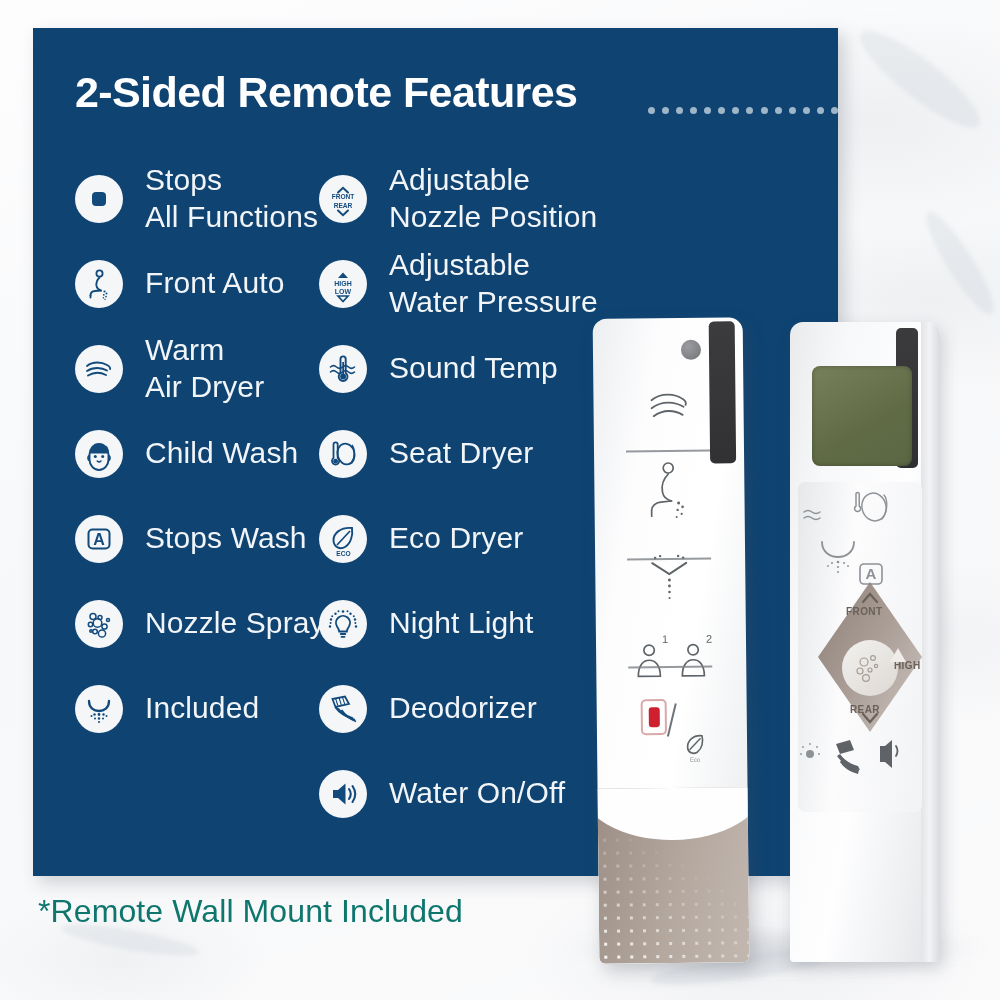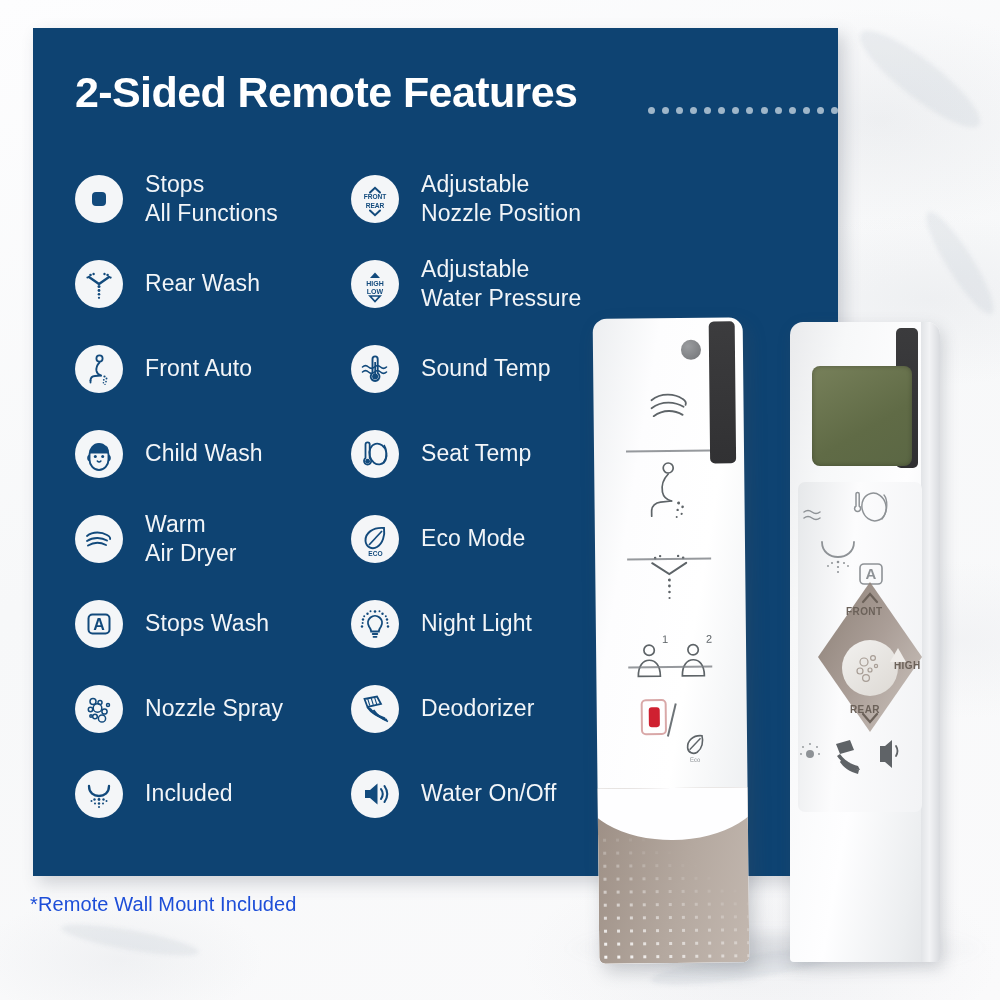--- a/index.html
+++ b/index.html
@@ -33,36 +33,36 @@
   }
   .title-dots{
     position:absolute;left:615px;top:78px;width:190px;height:9px;
     display:flex;justify-content:space-between;align-items:center;
   }
   .title-dots i{display:block;width:7px;height:7px;border-radius:50%;background:#9fb6c9;}
   
   .features{position:absolute;left:42px;top:128px;width:740px;}
   .col{position:absolute;top:0;}
   .col-left{left:0;width:290px;}
-  .col-right{left:276px;width:420px;}
+  .col-right{left:244px;width:420px;}
   .feature{display:flex;align-items:center;height:85px;}
   .fi{
     flex:0 0 auto;width:48px;height:48px;border-radius:50%;
     background:#f4f6f8;display:flex;align-items:center;justify-content:center;
     margin-right:22px;position:relative;
   }
   .fi svg{display:block;}
   .flabel{
-    color:#f2f5f8;font-size:23px;line-height:1.23;white-space:pre-line;
+    color:#f2f5f8;font-size:30px;line-height:1.23;white-space:pre-line;
     letter-spacing:.1px;
   }
   
   .footnote{
-    position:absolute;left:30px;top:893px;
-    color:#1d4ed8;font-size:20px;letter-spacing:.1px;
+    position:absolute;left:38px;top:893px;
+    color:#0f766e;font-size:32px;letter-spacing:.1px;
   }
   
   .remote-back{
     position:absolute;left:790px;top:322px;width:150px;height:640px;
     background:linear-gradient(100deg,#e9eaec 0%,#f7f8f9 22%,#fefeff 55%,#eceef0 84%,#dfe1e4 100%);
     border-radius:13px 13px 4px 4px;
     box-shadow:3px 6px 16px rgba(70,78,90,.22);
     overflow:hidden;
   }
   .rb-edge{position:absolute;right:0;top:0;width:19px;height:100%;
@@ -155,38 +155,20 @@
         <div class="feature">
           <span class="fi">
             <svg width="48" height="48" viewBox="0 0 48 48">
                 <rect x="17" y="17" width="14" height="14" rx="4" fill="#124a7c"></rect>
               </svg>
           </span>
           <span class="flabel">Stops
 All Functions</span>
         </div>
 
-        <div class="feature">
-          <span class="fi">
-            <svg width="48" height="48" viewBox="0 0 48 48" fill="#124a7c">
-              <path d="M14 17 L24 24 L34 17" stroke="#124a7c" stroke-width="2.4" fill="none" stroke-linecap="round"></path>
-              <circle cx="24" cy="26.5" r="1.5"></circle>
-                <circle cx="24" cy="30.5" r="1.4"></circle>
-              <circle cx="24" cy="34.3" r="1.3"></circle>
-                <circle cx="24" cy="37.8" r="1.1"></circle>
-              <circle cx="15.5" cy="15" r="1.3"></circle>
-                <circle cx="18.6" cy="14" r="1.2"></circle>
-              <circle cx="29.5" cy="14" r="1.2"></circle>
-                <circle cx="32.6" cy="15" r="1.3"></circle>
-              <circle cx="12.5" cy="17.5" r="1.1"></circle>
-                <circle cx="35.6" cy="17.6" r="1.1"></circle>
-            </svg>
-          </span>
-          <span class="flabel">Rear Wash</span>
-        </div>
 
         <div class="feature">
           <span class="fi">
             <svg width="48" height="48" viewBox="0 0 48 48" fill="none" stroke="#124a7c" stroke-width="1.8" stroke-linecap="round">
               <circle cx="24.5" cy="13.5" r="3.1"></circle>
               <path d="M24.5 17.5 C22 20 21 23 21.5 26 C22 28.5 24 30 26 30.5"></path>
               <path d="M26 30.5 L20 31 C17.5 31.2 15.5 33 15.5 35.5"></path>
               <path d="M15.5 35.5 L15.5 37.5"></path>
               <g fill="#124a7c" stroke="none">
                 <circle cx="29.5" cy="31.5" r="1.1"></circle>
@@ -196,43 +178,43 @@
                 <circle cx="28.4" cy="37.8" r=".8"></circle>
                   <circle cx="30" cy="39.4" r=".7"></circle>
               </g>
             </svg>
           </span>
           <span class="flabel">Front Auto</span>
         </div>
 
         <div class="feature">
           <span class="fi">
+            <svg width="48" height="48" viewBox="0 0 48 48" fill="none" stroke="#124a7c" stroke-width="1.9" stroke-linecap="round">
+              <path d="M12 21 C18 16 27 17 32 20 C34.5 21.5 35.5 23 35 24"></path>
+              <path d="M12 26 C18.5 21.5 27 22.5 32 25.5"></path>
+              <path d="M13 30.5 C19 27 26 27.5 31 30"></path>
+            </svg>
+          </span>
+          <span class="flabel">Warm
+Air Dryer</span>
+        </div>
+
+        <div class="feature">
+          <span class="fi">
             <svg width="48" height="48" viewBox="0 0 48 48">
               <path d="M14.5 24.5 a9.5 10.5 0 0 1 19 0 v5 a9.5 10.5 0 0 1 -19 0 z" fill="none" stroke="#124a7c" stroke-width="1.9"></path>
               <path d="M14.8 23.5 C15.5 15 22 13 25.5 14 C29 15 31 17 31.5 19.5 C32.5 17 30 15 30 15 C33.5 16.5 34 20.5 33.4 23.6 Z" fill="#124a7c"></path>
               <circle cx="20.3" cy="26.5" r="1.5" fill="#124a7c"></circle>
               <circle cx="27.7" cy="26.5" r="1.5" fill="#124a7c"></circle>
               <path d="M22.3 31 q1.8 2 3.6 0" fill="none" stroke="#124a7c" stroke-width="1.6" stroke-linecap="round"></path>
               <path d="M14.3 25.5 a2.4 2.8 0 0 0 0 5" fill="none" stroke="#124a7c" stroke-width="1.7"></path>
               <path d="M33.7 25.5 a2.4 2.8 0 0 1 0 5" fill="none" stroke="#124a7c" stroke-width="1.7"></path>
             </svg>
           </span>
           <span class="flabel">Child Wash</span>
-        </div>
-
-        <div class="feature">
-          <span class="fi">
-            <svg width="48" height="48" viewBox="0 0 48 48" fill="none" stroke="#124a7c" stroke-width="1.9" stroke-linecap="round">
-              <path d="M12 21 C18 16 27 17 32 20 C34.5 21.5 35.5 23 35 24"></path>
-              <path d="M12 26 C18.5 21.5 27 22.5 32 25.5"></path>
-              <path d="M13 30.5 C19 27 26 27.5 31 30"></path>
-            </svg>
-          </span>
-          <span class="flabel">Warm
-Air Dryer</span>
         </div>
 
         <div class="feature">
           <span class="fi">
             <svg width="48" height="48" viewBox="0 0 48 48">
               <rect x="13.5" y="14.5" width="21" height="19" rx="4" fill="none" stroke="#124a7c" stroke-width="2"></rect>
               <text x="24" y="30" font-family="Liberation Sans, sans-serif" font-size="16" font-weight="bold" fill="#124a7c" text-anchor="middle">A</text>
             </svg>
           </span>
           <span class="flabel">Stops Wash</span>
@@ -319,32 +301,32 @@
 
         <div class="feature">
           <span class="fi">
             <svg width="48" height="48" viewBox="0 0 48 48" fill="none" stroke="#124a7c" stroke-width="1.8">
               <path d="M14.5 14.5 a2.1 2.1 0 0 1 4.2 0 v13.5 a3.6 3.6 0 1 1 -4.2 0 z"></path>
               <circle cx="16.6" cy="31.2" r="2.4" fill="#124a7c" stroke="none"></circle>
               <ellipse cx="27" cy="24" rx="8.5" ry="10.5" transform="rotate(-14 27 24)"></ellipse>
               <path d="M33 15 C36 19 36.5 27 32.5 33" stroke-width="1.6"></path>
             </svg>
           </span>
-          <span class="flabel">Seat Temp</span>
+          <span class="flabel">Seat Dryer</span>
         </div>
 
         <div class="feature">
           <span class="fi">
             <svg width="48" height="48" viewBox="0 0 48 48">
               <path d="M33 13 C22 12 14 18 14.5 26 C15 32 21 35 26 32 C32 28.5 34 20 33 13 Z" fill="none" stroke="#124a7c" stroke-width="1.9"></path>
               <path d="M31 16 L18 30" stroke="#124a7c" stroke-width="1.7" fill="none"></path>
               <text x="24.5" y="41" font-family="Liberation Sans, sans-serif" font-size="6.6" font-weight="bold" fill="#124a7c" text-anchor="middle">ECO</text>
             </svg>
           </span>
-          <span class="flabel">Eco Mode</span>
+          <span class="flabel">Eco Dryer</span>
         </div>
 
         <div class="feature">
           <span class="fi">
             <svg width="48" height="48" viewBox="0 0 48 48">
               <path d="M18 26.5 a7 7 0 1 1 12 0 c-1.5 2 -2.2 3 -2.2 5 h-7.6 c0 -2 -.7 -3 -2.2 -5 z" fill="none" stroke="#124a7c" stroke-width="1.9"></path>
               <rect x="20.8" y="33" width="6.4" height="1.9" rx=".9" fill="#124a7c"></rect>
               <rect x="21.6" y="36" width="4.8" height="1.7" rx=".8" fill="#124a7c"></rect>
               <g fill="#124a7c">
                 <circle cx="24" cy="11.5" r="1.3"></circle>

